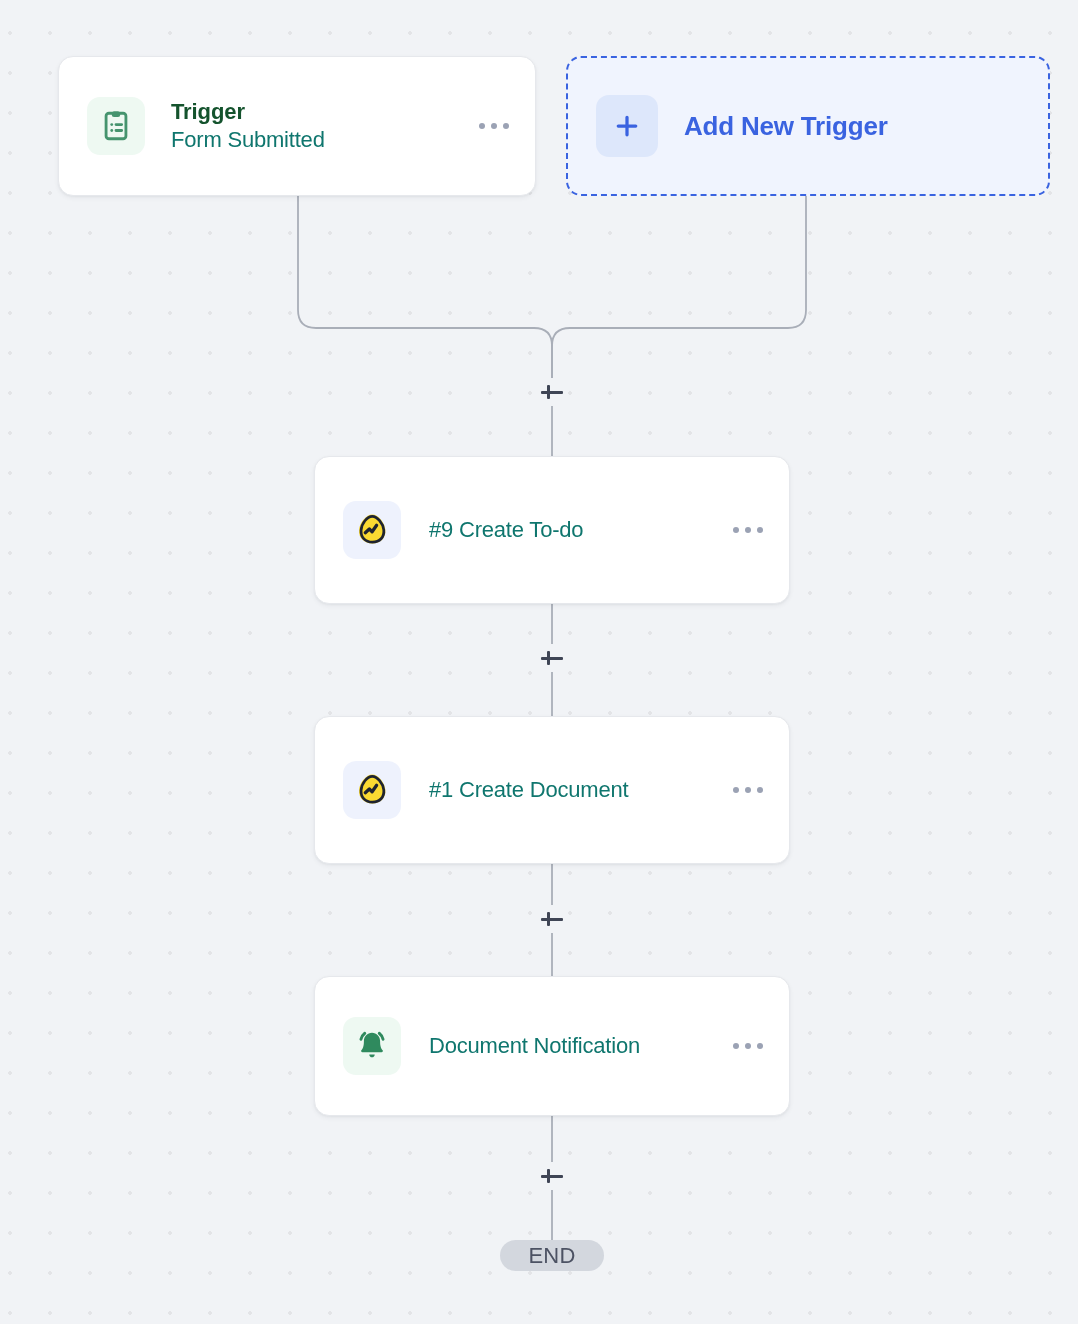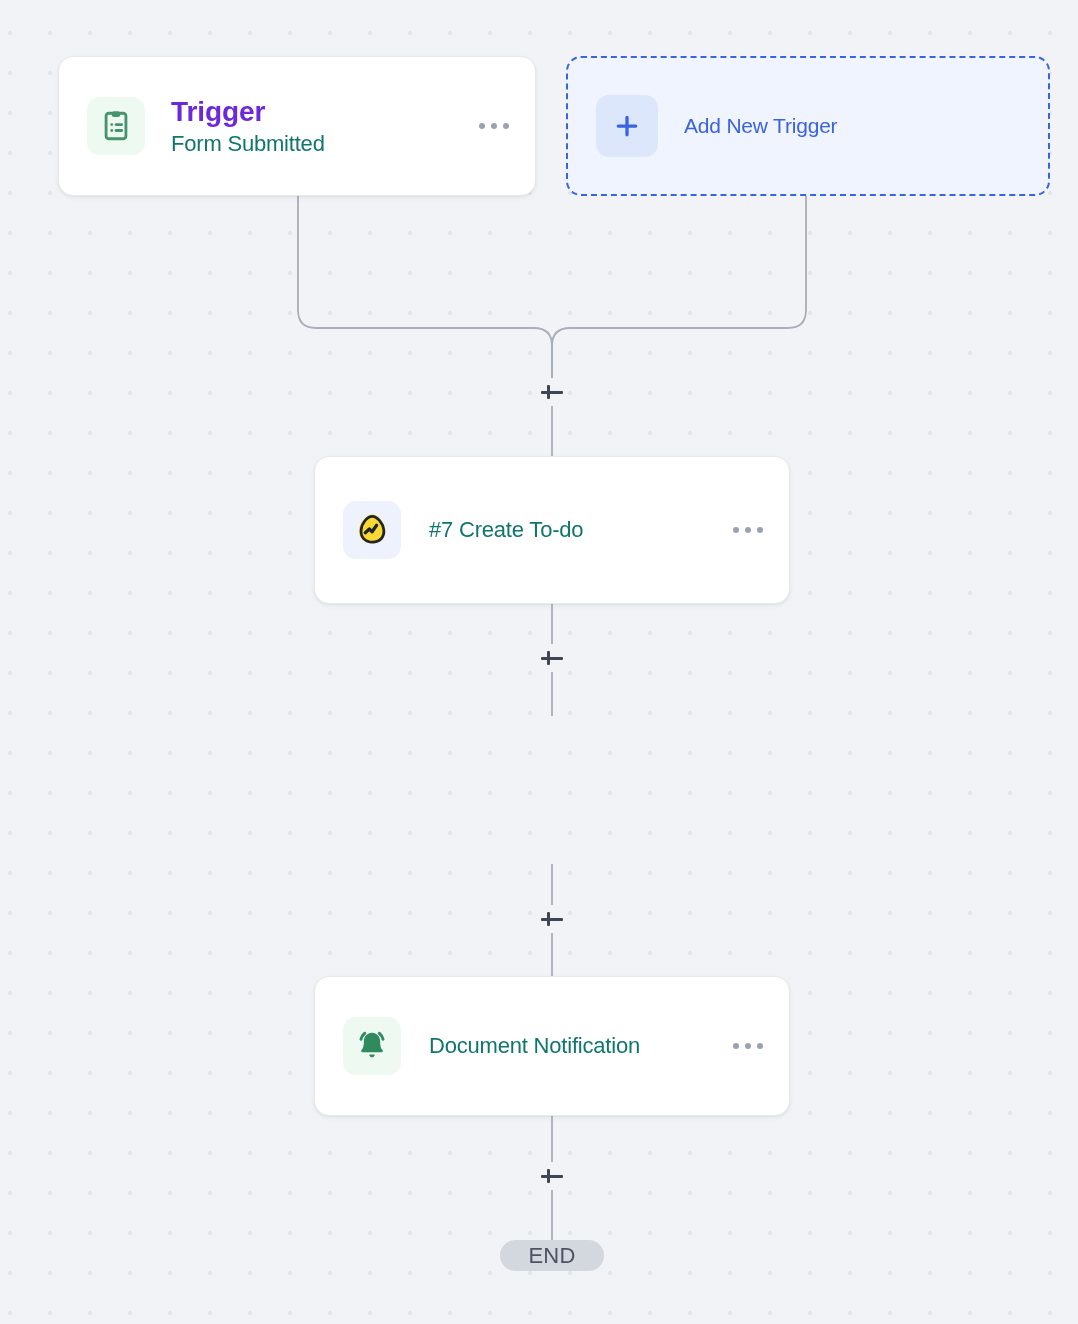--- a/index.html
+++ b/index.html
@@ -61,22 +61,22 @@
 
   .node-body {
     flex: 1 1 auto;
     min-width: 0;
     display: flex;
     flex-direction: column;
     justify-content: center;
   }
 
   .node-kicker {
-    color: #6d28d9;
-    font-size: 28px;
+    color: #14532d;
+    font-size: 22px;
     font-weight: 700;
     line-height: 1.28;
     letter-spacing: -0.1px;
   }
 
   .node-title {
     color: #0f766e;
     font-size: 22px;
     font-weight: 400;
     line-height: 1.3;
@@ -131,22 +131,22 @@
     border-radius: 13px;
     background: #dde7fb;
     display: flex;
     align-items: center;
     justify-content: center;
     flex: 0 0 62px;
   }
   .add-label {
     margin-left: 26px;
     color: #3a63e0;
-    font-size: 21px;
-    font-weight: 400;
+    font-size: 26px;
+    font-weight: 700;
     letter-spacing: -0.2px;
     white-space: nowrap;
   }
 
   
   #node-todo      { left: 314px; top: 456px;  width: 476px; height: 148px; padding: 0 20px 0 28px; }
   #node-document  { left: 314px; top: 716px;  width: 476px; height: 148px; padding: 0 20px 0 28px; }
   #node-notify    { left: 314px; top: 976px;  width: 476px; height: 140px; padding: 0 20px 0 28px; }
   #node-todo .node-body,
   #node-document .node-body,
@@ -258,29 +258,46 @@
 
   <div class="node" id="node-todo">
     <div class="node-icon icon-indigo">
       <svg width="42" height="42" viewBox="0 0 40 40">
         <path d="M20.3 5.2c5.4 0 11.6 7.2 12.4 14.3.9 8-4.7 13.3-12.3 13.3S7.1 27.9 7.6 20.3C8.1 12.6 14.6 5.2 20.3 5.2Z" fill="#fada32"></path>
         <path d="M20.3 7.1c4.7 0 10.2 6.6 10.9 12.8.8 7-4 11.6-10.8 11.6S9.2 27 9.6 20.4C10 13.6 15.4 7.1 20.3 7.1Z" fill="none" stroke="#1f2430" stroke-width="2.6"></path>
         <path d="M13.6 22.6l3.9-3.6 2.6 2.7 4.3-6.2" fill="none" stroke="#1f2430" stroke-width="3.1" stroke-linecap="round" stroke-linejoin="round"></path>
       </svg>
     </div>
     <div class="node-body">
-      <div class="node-title">#7 Create To-do</div>
+      <div class="node-title">#9 Create To-do</div>
     </div>
     <div class="node-menu">
       <i></i>
         <i></i>
         <i></i>
     </div>
   </div>
 
+  <div class="node" id="node-document">
+    <div class="node-icon icon-indigo">
+      <svg width="42" height="42" viewBox="0 0 40 40">
+        <path d="M20.3 5.2c5.4 0 11.6 7.2 12.4 14.3.9 8-4.7 13.3-12.3 13.3S7.1 27.9 7.6 20.3C8.1 12.6 14.6 5.2 20.3 5.2Z" fill="#fada32"></path>
+        <path d="M20.3 7.1c4.7 0 10.2 6.6 10.9 12.8.8 7-4 11.6-10.8 11.6S9.2 27 9.6 20.4C10 13.6 15.4 7.1 20.3 7.1Z" fill="none" stroke="#1f2430" stroke-width="2.6"></path>
+        <path d="M13.6 22.6l3.9-3.6 2.6 2.7 4.3-6.2" fill="none" stroke="#1f2430" stroke-width="3.1" stroke-linecap="round" stroke-linejoin="round"></path>
+      </svg>
+    </div>
+    <div class="node-body">
+      <div class="node-title">#1 Create Document</div>
+    </div>
+    <div class="node-menu">
+      <i></i>
+        <i></i>
+        <i></i>
+    </div>
+  </div>
 
   <div class="node" id="node-notify">
     <div class="node-icon icon-green">
       <svg width="36" height="36" viewBox="0 0 24 24">
         <path d="M12 3.2c3.1 0 5.4 2.4 5.4 5.6 0 3.6.8 5 1.7 6.1.4.5 0 1.3-.7 1.3H5.6c-.7 0-1.1-.8-.7-1.3.9-1.1 1.7-2.5 1.7-6.1 0-3.2 2.3-5.6 5.4-5.6Z" fill="#2f8a5e"></path>
         <path d="M10.2 17.6h3.6c0 1.1-.8 1.9-1.8 1.9s-1.8-.8-1.8-1.9Z" fill="#2f8a5e"></path>
         <path d="M4.6 7.6C5 5.9 5.9 4.5 7.2 3.5" fill="none" stroke="#2f8a5e" stroke-width="1.9" stroke-linecap="round"></path>
         <path d="M19.4 7.6C19 5.9 18.1 4.5 16.8 3.5" fill="none" stroke="#2f8a5e" stroke-width="1.9" stroke-linecap="round"></path>
       </svg>
     </div>

